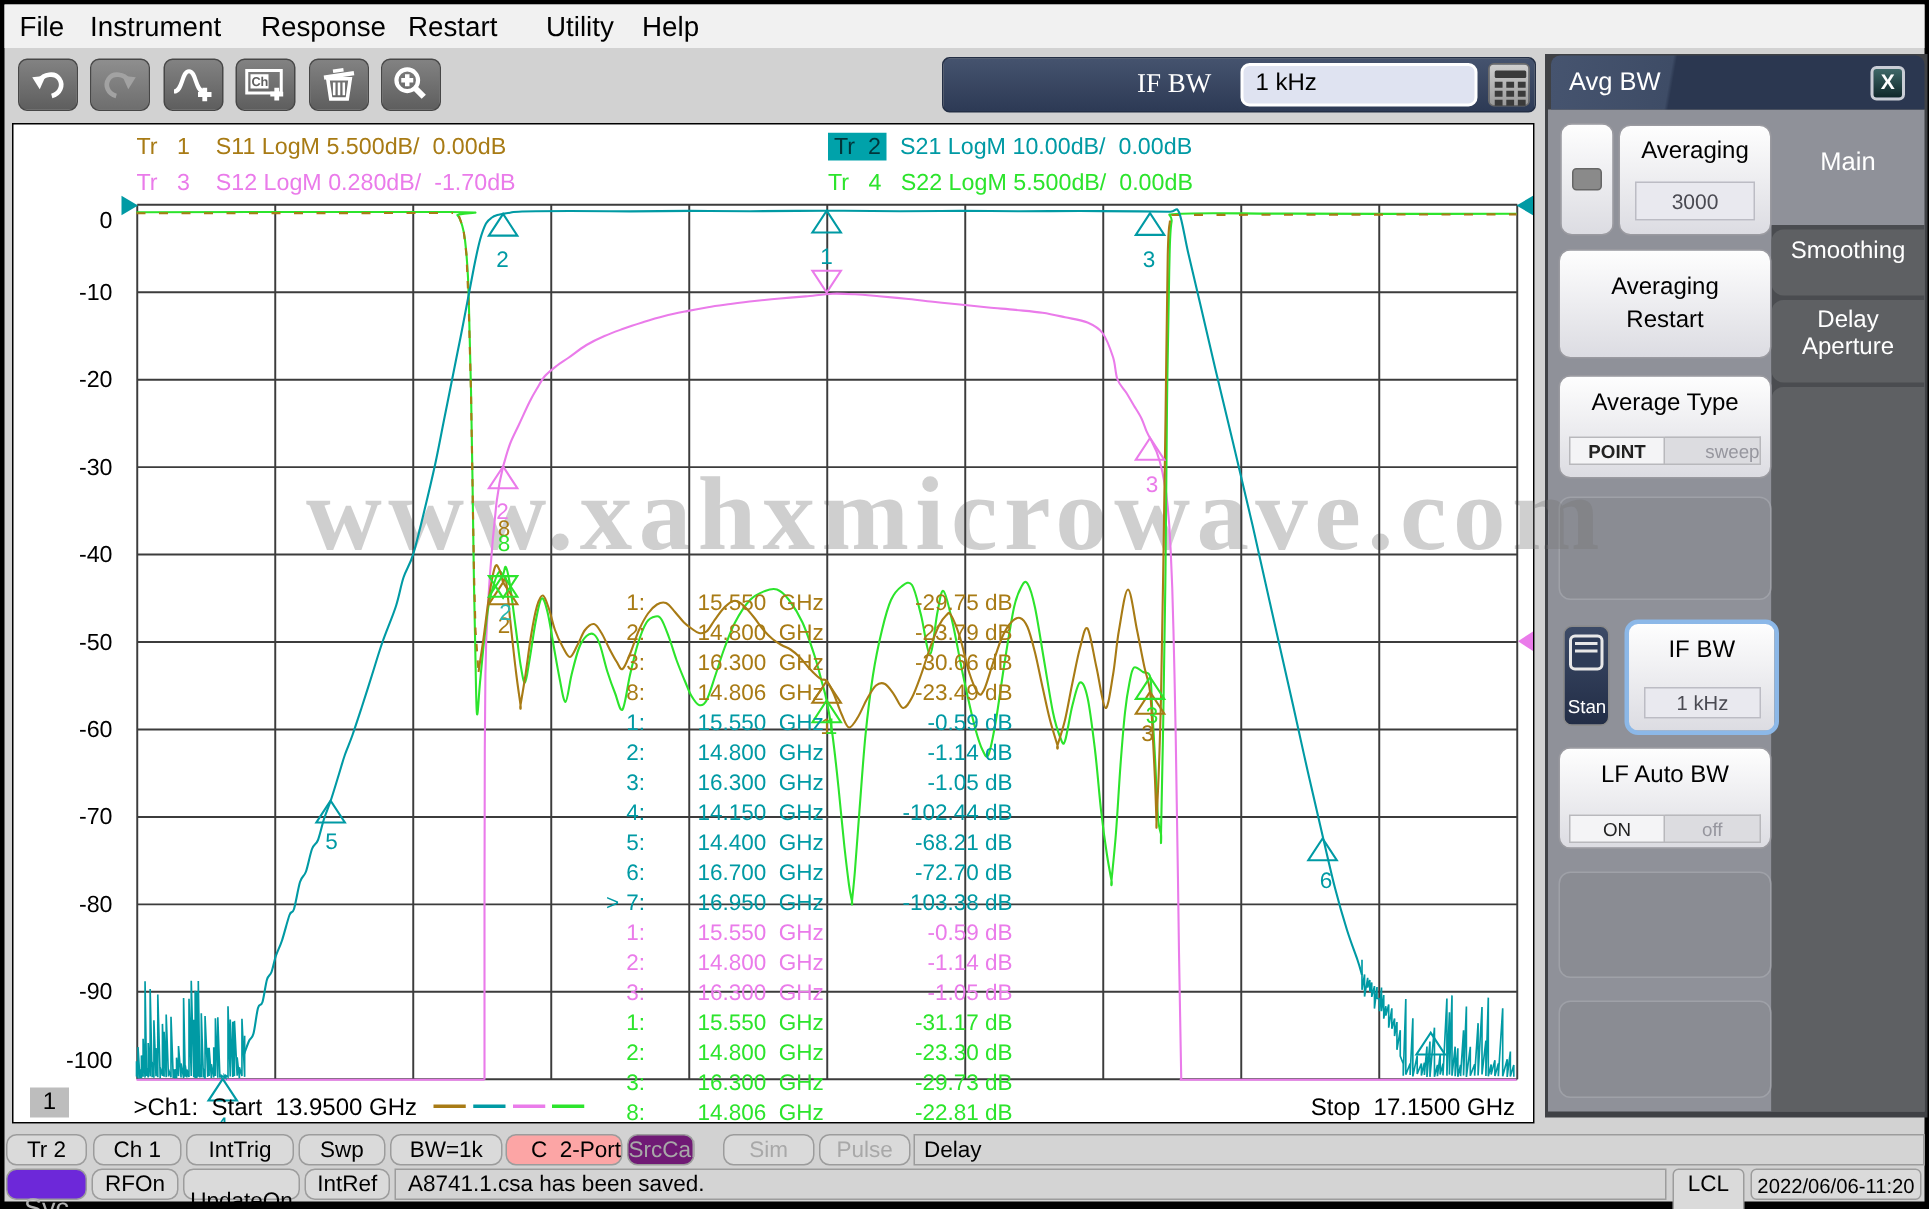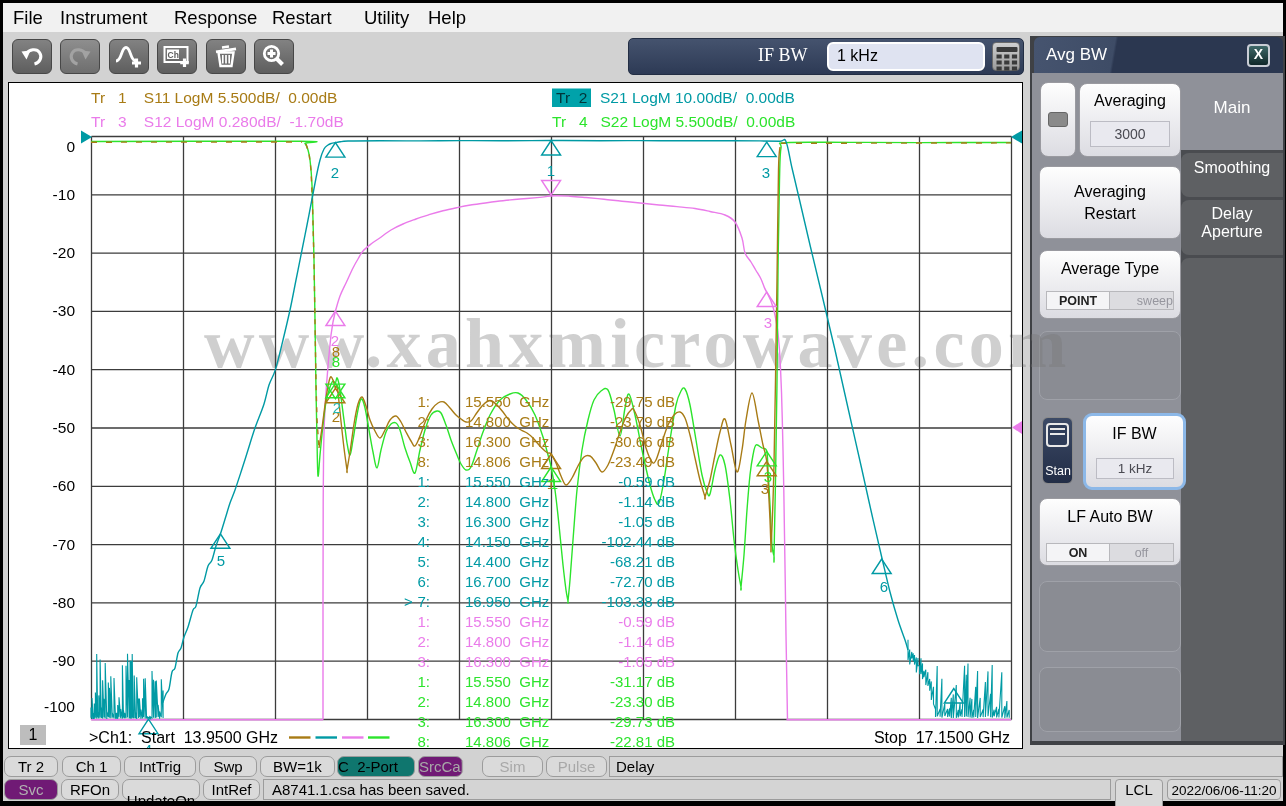--- a/index.html
+++ b/index.html
@@ -221,35 +221,35 @@
 <div style="position:absolute;left:1039px;top:331px;width:142px;height:69px;border-radius:8px;background:#8a8c93;border:1px solid #9fa1a8;box-sizing:border-box"></div>
 <div style="position:absolute;left:1042px;top:417px;width:31px;height:67px;border-radius:6px;background:linear-gradient(#3c4a66,#222d46);border:1px solid #8a8a8a;box-sizing:border-box"></div>
 <div style="position:absolute;left:1046px;top:423px;width:23px;height:24px;border-radius:4px;border:2px solid #e8e8e8;background:#2e3c58;box-sizing:border-box">
     <div style="margin:3px 2px 0 2px;border-top:2px solid #e8e8e8"></div>
     <div style="margin:3px 2px 0 2px;border-top:2px solid #e8e8e8"></div>
   </div>
 <div style="position:absolute;left:1044px;top:464px;width:28px;text-align:center;color:#fff;font-size:12.5px">Stan</div>
 <div style="position:absolute;left:1083px;top:413px;width:103px;height:77px;border-radius:9px;border:3px solid #8cb8e8;background:linear-gradient(#fefefe,#dcdce2);box-sizing:border-box;font-size:16px;color:#000;text-align:center;padding-top:9px">IF BW</div>
 <div style="position:absolute;left:1096px;top:458px;width:78px;height:21px;background:#e9e9ef;border:1px solid #bcbcc4;box-sizing:border-box;color:#4a4a52;text-align:center;font-size:13.5px;padding-top:2px">1 kHz</div>
 <div style="position:absolute;left:1039px;top:498px;width:142px;height:68px;border-radius:8px;background:linear-gradient(#fefefe,#dcdce2);border:1px solid #9a9aa0;box-sizing:border-box;font-size:16px;color:#000;text-align:center;padding-top:9px">LF Auto BW</div>
-<div style="position:absolute;left:1046px;top:543px;width:64px;height:19px;background:#f4f4f6;border:1px solid #b8b8bc;box-sizing:border-box;font-size:12.5px;font-weight:bold;color:#222;text-align:center;padding-top:2px">ON</div>
+<div style="position:absolute;left:1046px;top:543px;width:64px;height:19px;background:#f4f4f6;border:1px solid #b8b8bc;box-sizing:border-box;font-size:12.5px;font-weight:normal;color:#222;text-align:center;padding-top:2px">ON</div>
 <div style="position:absolute;left:1110px;top:543px;width:64px;height:19px;background:#dcdce0;border:1px solid #b8b8bc;border-left:none;box-sizing:border-box;font-size:12.5px;color:#96969e;text-align:center;padding-top:2px">off</div>
 <div style="position:absolute;left:1039px;top:581px;width:142px;height:71px;border-radius:8px;background:#8a8c93;border:1px solid #9fa1a8;box-sizing:border-box"></div>
 <div style="position:absolute;left:1039px;top:667px;width:142px;height:65px;border-radius:8px;background:#8a8c93;border:1px solid #9fa1a8;box-sizing:border-box"></div>
 <div style="position:absolute;border-radius:7px;background:#dadada;border:1px solid #9c9c9c;box-sizing:border-box;font-size:15px;text-align:center;height:21px;padding-top:1px;left:4px;top:756px;width:54px;color:#000">Tr 2</div>
 <div style="position:absolute;border-radius:7px;background:#dadada;border:1px solid #9c9c9c;box-sizing:border-box;font-size:15px;text-align:center;height:21px;padding-top:1px;left:62px;top:756px;width:59px;color:#000">Ch 1</div>
 <div style="position:absolute;border-radius:7px;background:#dadada;border:1px solid #9c9c9c;box-sizing:border-box;font-size:15px;text-align:center;height:21px;padding-top:1px;left:124px;top:756px;width:72px;color:#000">IntTrig</div>
 <div style="position:absolute;border-radius:7px;background:#dadada;border:1px solid #9c9c9c;box-sizing:border-box;font-size:15px;text-align:center;height:21px;padding-top:1px;left:199px;top:756px;width:58px;color:#000">Swp</div>
 <div style="position:absolute;border-radius:7px;background:#dadada;border:1px solid #9c9c9c;box-sizing:border-box;font-size:15px;text-align:center;height:21px;padding-top:1px;left:260px;top:756px;width:75px;color:#000">BW=1k</div>
-<div style="position:absolute;border-radius:7px;background:#0f766e;border:1px solid #9c9c9c;box-sizing:border-box;font-size:15px;text-align:left;height:21px;padding-top:1px;left:337px;top:756px;width:78px;color:#000">C&nbsp;&nbsp;2-Port</div>
+<div style="position:absolute;border-radius:7px;background:#fca5a5;border:1px solid #9c9c9c;box-sizing:border-box;font-size:15px;text-align:right;height:21px;padding-top:1px;left:337px;top:756px;width:78px;color:#000">C&nbsp;&nbsp;2-Port</div>
 <div style="position:absolute;border-radius:7px;background:#701a75;border:1px solid #9c9c9c;box-sizing:border-box;font-size:15px;text-align:center;height:21px;padding-top:1px;left:418px;top:756px;width:45px;color:#a8a8a8">SrcCal</div>
 <div style="position:absolute;border-radius:7px;background:#dadada;border:1px solid #9c9c9c;box-sizing:border-box;font-size:15px;text-align:center;height:21px;padding-top:1px;left:482px;top:756px;width:61px;color:#a8a8a8">Sim</div>
 <div style="position:absolute;border-radius:7px;background:#dadada;border:1px solid #9c9c9c;box-sizing:border-box;font-size:15px;text-align:center;height:21px;padding-top:1px;left:546px;top:756px;width:61px;color:#a8a8a8">Pulse</div>
 <div style="position:absolute;left:609px;top:756px;width:674px;height:21px;background:#d4d4d4;border:1px solid #9c9c9c;box-sizing:border-box;font-size:15px;color:#000;padding:1px 0 0 6px">Delay</div>
-<div style="position:absolute;border-radius:7px;background:#701a75;border:1px solid #9c9c9c;box-sizing:border-box;font-size:15px;text-align:center;height:21px;padding-top:1px;left:4px;top:779px;width:54px;color:#b2b2b2">Svc</div>
+<div style="position:absolute;border-radius:7px;background:#6d28d9;border:1px solid #9c9c9c;box-sizing:border-box;font-size:18px;text-align:center;height:21px;padding-top:15px;left:4px;top:779px;width:54px;color:#b2b2b2">Svc</div>
 <div style="position:absolute;border-radius:7px;background:#dadada;border:1px solid #9c9c9c;box-sizing:border-box;font-size:15px;text-align:center;height:21px;padding-top:1px;left:61px;top:779px;width:58px;color:#000">RFOn</div>
 <div style="position:absolute;border-radius:7px;background:#dadada;border:1px solid #9c9c9c;box-sizing:border-box;font-size:15px;text-align:center;height:21px;padding-top:12px;left:122px;top:779px;width:78px;color:#000">UpdateOn</div>
 <div style="position:absolute;border-radius:7px;background:#dadada;border:1px solid #9c9c9c;box-sizing:border-box;font-size:15px;text-align:center;height:21px;padding-top:1px;left:203px;top:779px;width:57px;color:#000">IntRef</div>
 <div style="position:absolute;left:263px;top:779px;width:848px;height:21px;background:#d4d4d4;border:1px solid #9c9c9c;box-sizing:border-box;font-size:15px;color:#000;padding:1px 0 0 8px">A8741.1.csa has been saved.</div>
 <div style="position:absolute;border-radius:7px;background:#dadada;border:1px solid #9c9c9c;box-sizing:border-box;font-size:15px;text-align:center;height:31px;padding-top:1px;left:1115px;top:779px;width:48px;border-radius:4px">LCL</div>
 <div style="position:absolute;border-radius:7px;background:#dadada;border:1px solid #9c9c9c;box-sizing:border-box;font-size:15px;text-align:center;height:21px;padding-top:1px;left:1167px;top:779px;width:114px;border-radius:4px;font-size:13.5px;padding-top:3px">2022/06/06-11:20</div>
 <div style="position:absolute;left:1031px;top:309px;width:45px;height:72px;overflow:hidden;z-index:70">
     <div style="position:absolute;left:-827px;top:0;font-family:'Liberation Serif',serif;font-weight:bold;font-size:70px;color:rgba(118,118,118,0.35);letter-spacing:4.3px;line-height:1;white-space:nowrap">www.xahxmicrowave.com</div>
   </div>
 </body></html>

